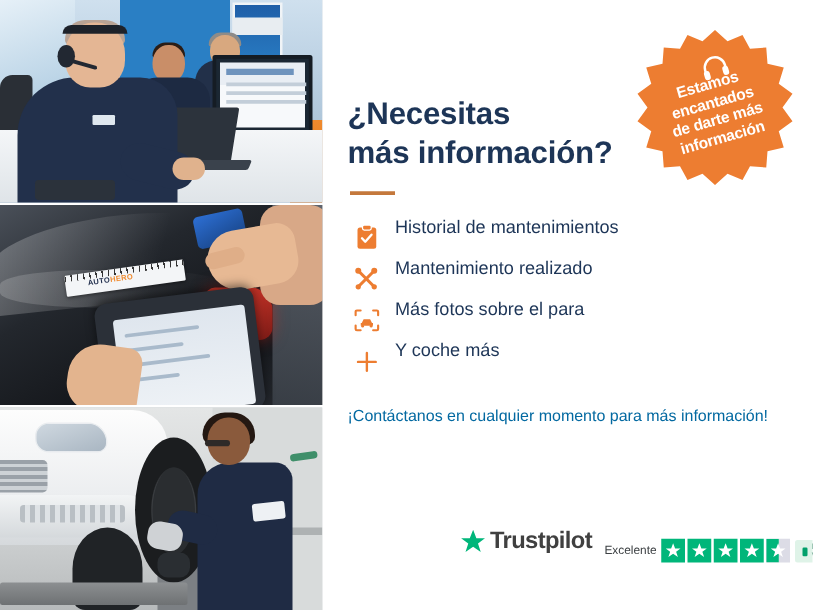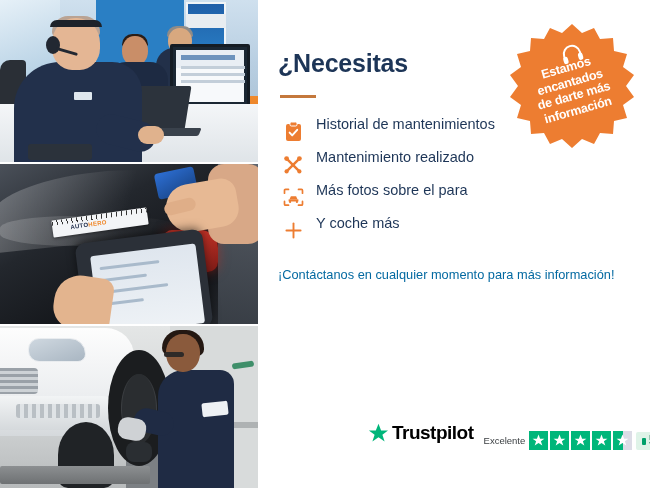--- a/index.html
+++ b/index.html
@@ -325,21 +325,21 @@
     position: absolute; right: 106px; top: 116px; width: 26px; height: 20px;
     background: #2a2e32; border-radius: 8px;
   }
 
   
   .content {
     position: relative;
     flex: 1 1 auto;
     height: 488px;
     background: #ffffff;
-    padding: 48px 28px 0 20px;
+    padding: 76px 28px 0 20px;
   }
   .heading {
     font-size: 25px;
     line-height: 1.22;
     font-weight: bold;
     color: #1d3557;
     letter-spacing: -0.2px;
     max-width: 230px;
   }
   .rule {
@@ -398,21 +398,21 @@
   }
 
   
   .trust {
     position: absolute;
     left: 110px; bottom: 38px;
     display: flex; align-items: flex-end; gap: 10px;
   }
   .tp-logo { display: flex; align-items: center; gap: 3px; padding-bottom: 6px; }
   .tp-logo .tp-name {
-    font-size: 19px; font-weight: bold; color: #000000; letter-spacing: -0.5px;
+    font-size: 19px; font-weight: bold; color: #404040; letter-spacing: -0.5px;
   }
   .tp-right { display: flex; flex-direction: row; align-items: center; gap: 4px; }
   .tp-excelente { font-size: 9.5px; color: #3c4043; }
   .stars { display: flex; gap: 2px; }
   .star-box {
     width: 19px; height: 19px;
     background: #00b67a;
     display: flex; align-items: center; justify-content: center;
     position: relative; overflow: hidden;
   }
@@ -533,20 +533,21 @@
       <div class="glove"></div>
       <div class="glove2"></div>
     </div>
 
   </div>
 
   <div class="content">
 
     <h1 class="heading">
       <span>¿Necesitas</span><br>
+      <span>más información?</span>
     </h1>
 
     <div class="rule"></div>
 
     <div class="badge">
       <svg viewBox="0 0 128 128">
         <path fill="#ed7d31" d="M64 2 74 11 86 6 92 17 105 16 106 29 119 32 115 45 126 53 118 64 126 75 115 83 119 96 106 99 105 112 92 111 86 122 74 117 64 126 54 117 42 122 36 111 23 112 22 99 9 96 13 83 2 75 10 64 2 53 13 45 9 32 22 29 23 16 36 17 42 6 54 11 Z"></path>
       </svg>
       <svg class="headset" viewBox="0 0 24 22">
         <path d="M3 14v-3a9 9 0 0 1 18 0v3" fill="none" stroke="#ffffff" stroke-width="2.2" stroke-linecap="round"></path>

